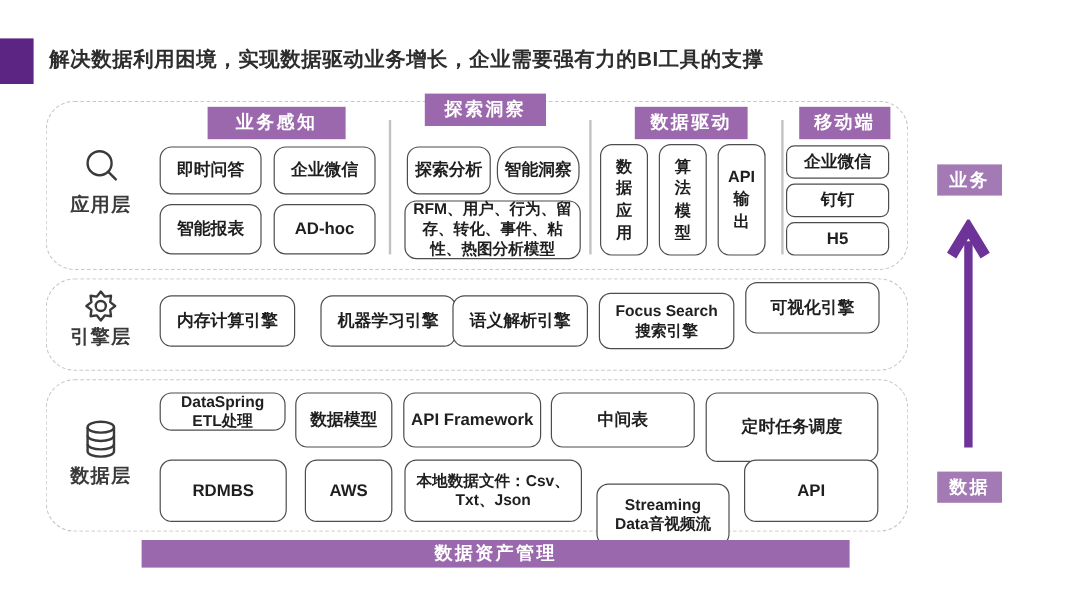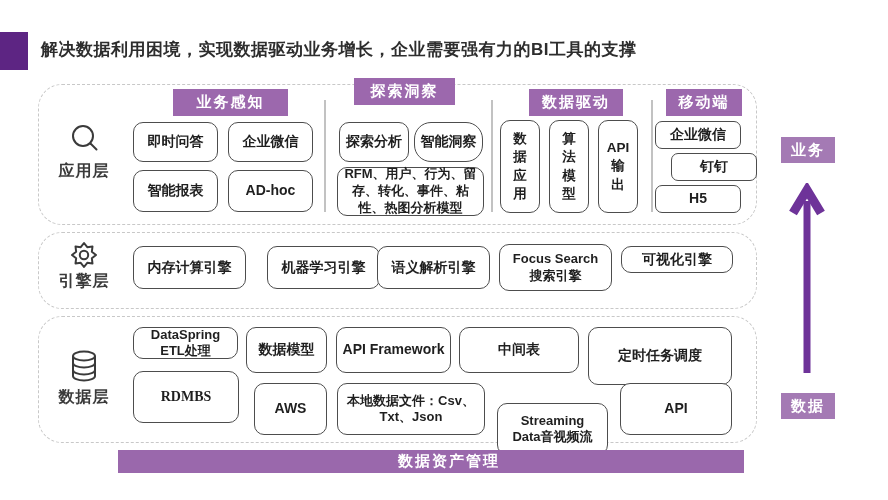--- a/index.html
+++ b/index.html
@@ -24,21 +24,21 @@
   
   .wbox{position:absolute;background:#fff;border:1.6px solid #4d4d4d;border-radius:10px;box-sizing:border-box;
         display:flex;flex-direction:column;align-items:center;justify-content:center;text-align:center;
         font-size:14px;font-weight:bold;color:#1f1f1f;line-height:1.25;padding:2px 4px;}
   .wbox.small{font-size:13px;}
   .wbox.tiny{font-size:13px;line-height:1.3;padding:2px 6px;}
   .wbox.vert{line-height:1.35;font-size:13.5px;}
   .divider{position:absolute;width:1.5px;background:#c2c2c2;top:100px;height:112px;}
   
   .bottom-bar{position:absolute;left:118px;top:450px;width:590px;height:23px;background:#9a68ac;color:#fff;
-              font-size:15px;font-weight:bold;display:flex;align-items:center;justify-content:center;letter-spacing:2px;padding-left:36px;}
+              font-size:15px;font-weight:bold;display:flex;align-items:center;justify-content:center;letter-spacing:2px;}
   
   .axis-badge{position:absolute;left:781px;width:54px;height:26px;background:#a47ab4;color:#fff;
               font-size:15px;font-weight:bold;display:flex;align-items:center;justify-content:center;letter-spacing:2px;}
   .axis-badge.top{top:137px;}
   .axis-badge.bottom{top:393px;}
   .arrow-svg{position:absolute;left:787px;top:183px;}
   svg .stroke{stroke:#3a3a3a;fill:none;stroke-width:2;}
 </style>
 </head>
 <body>
@@ -74,58 +74,58 @@
 
   <div class="wbox" style="left:339px;top:122px;width:70px;height:40px;">探索分析</div>
   <div class="wbox" style="left:414px;top:122px;width:69px;height:40px;border-radius:17px;">智能洞察</div>
   <div class="wbox tiny" style="left:337px;top:167px;width:147px;height:49px;">RFM、用户、行为、留存、转化、事件、粘性、热图分析模型</div>
 
   <div class="wbox vert" style="left:500px;top:120px;width:40px;height:93px;">数<br>据<br>应<br>用</div>
   <div class="wbox vert" style="left:549px;top:120px;width:40px;height:93px;">算<br>法<br>模<br>型</div>
   <div class="wbox vert" style="left:598px;top:120px;width:40px;height:93px;">API<br>输<br>出</div>
 
   <div class="wbox" style="left:655px;top:121px;width:86px;height:28px;border-radius:7px;">企业微信</div>
-  <div class="wbox" style="left:655px;top:153px;width:86px;height:28px;border-radius:7px;margin-left:16px;">钉钉</div>
+  <div class="wbox" style="left:655px;top:153px;width:86px;height:28px;border-radius:7px;">钉钉</div>
   <div class="wbox" style="left:655px;top:185px;width:86px;height:28px;border-radius:7px;">H5</div>
 
   <div class="layer engine"></div>
 
   <span class="layer-icon" style="left:69px;top:240px;">
     <svg width="30" height="30" viewBox="0 0 30 30">
       <polygon points="27,15 22.85,18.25 23.5,23.5 18.25,22.85 15,27 11.75,22.85 6.5,23.5 7.15,18.25 3,15 7.15,11.75 6.5,6.5 11.75,7.15 15,3 18.25,7.15 23.5,6.5 22.85,11.75" fill="#fff" stroke="#3a3a3a" stroke-width="2" stroke-linejoin="round"></polygon>
       <circle class="stroke" cx="15" cy="15" r="4.2"></circle>
     </svg>
   </span>
   <div class="layer-label" style="left:49px;top:271px;">引擎层</div>
 
   <div class="wbox" style="left:133px;top:246px;width:113px;height:43px;">内存计算引擎</div>
   <div class="wbox" style="left:267px;top:246px;width:113px;height:43px;text-align:right;">机器学习引擎</div>
   <div class="wbox" style="left:377px;top:246px;width:113px;height:43px;">语义解析引擎</div>
   <div class="wbox small" style="left:499px;top:244px;width:113px;height:47px;">Focus Search<br>搜索引擎</div>
-  <div class="wbox" style="left:621px;top:246px;width:112px;height:27px;">可视化引擎</div>
+  <div class="wbox" style="left:621px;top:235px;width:112px;height:43px;">可视化引擎</div>
 
   <div class="layer data"></div>
 
   <span class="layer-icon" style="left:68px;top:348px;">
     <svg width="32" height="38" viewBox="0 0 32 38">
       <ellipse class="stroke" cx="16" cy="8" rx="11" ry="4.5"></ellipse>
       <path class="stroke" d="M5,8 L5,28 C5,30.5 9.9,32.5 16,32.5 C22.1,32.5 27,30.5 27,28 L27,8"></path>
       <path class="stroke" d="M5,15 C5,17.5 9.9,19.5 16,19.5 C22.1,19.5 27,17.5 27,15"></path>
       <path class="stroke" d="M5,22 C5,24.5 9.9,26.5 16,26.5 C22.1,26.5 27,24.5 27,22"></path>
     </svg>
   </span>
   <div class="layer-label" style="left:49px;top:387px;">数据层</div>
 
   <div class="wbox small" style="left:133px;top:327px;width:105px;height:32px;">DataSpring<br>ETL处理</div>
   <div class="wbox" style="left:246px;top:327px;width:81px;height:46px;">数据模型</div>
   <div class="wbox" style="left:336px;top:327px;width:115px;height:46px;">API Framework</div>
   <div class="wbox" style="left:459px;top:327px;width:120px;height:46px;">中间表</div>
   <div class="wbox" style="left:588px;top:327px;width:144px;height:58px;">定时任务调度</div>
 
-  <div class="wbox" style="left:133px;top:371px;width:106px;height:52px;font-family:Liberation Serif, serif;">RDMBS</div>
+  <div class="wbox" style="left:133px;top:383px;width:106px;height:52px;">RDMBS</div>
   <div class="wbox" style="left:254px;top:383px;width:73px;height:52px;">AWS</div>
   <div class="wbox small" style="left:337px;top:383px;width:148px;height:52px;">本地数据文件：Csv、<br>Txt、Json</div>
   <div class="wbox small" style="left:497px;top:383px;width:111px;height:52px;margin-top:20px;">Streaming<br>Data音视频流</div>
   <div class="wbox" style="left:620px;top:383px;width:112px;height:52px;">API</div>
 
   <div class="bottom-bar">数据资产管理</div>
 
   <div class="axis-badge top">业务</div>
   <span class="arrow-svg">
     <svg width="40" height="196" viewBox="0 0 40 196">

